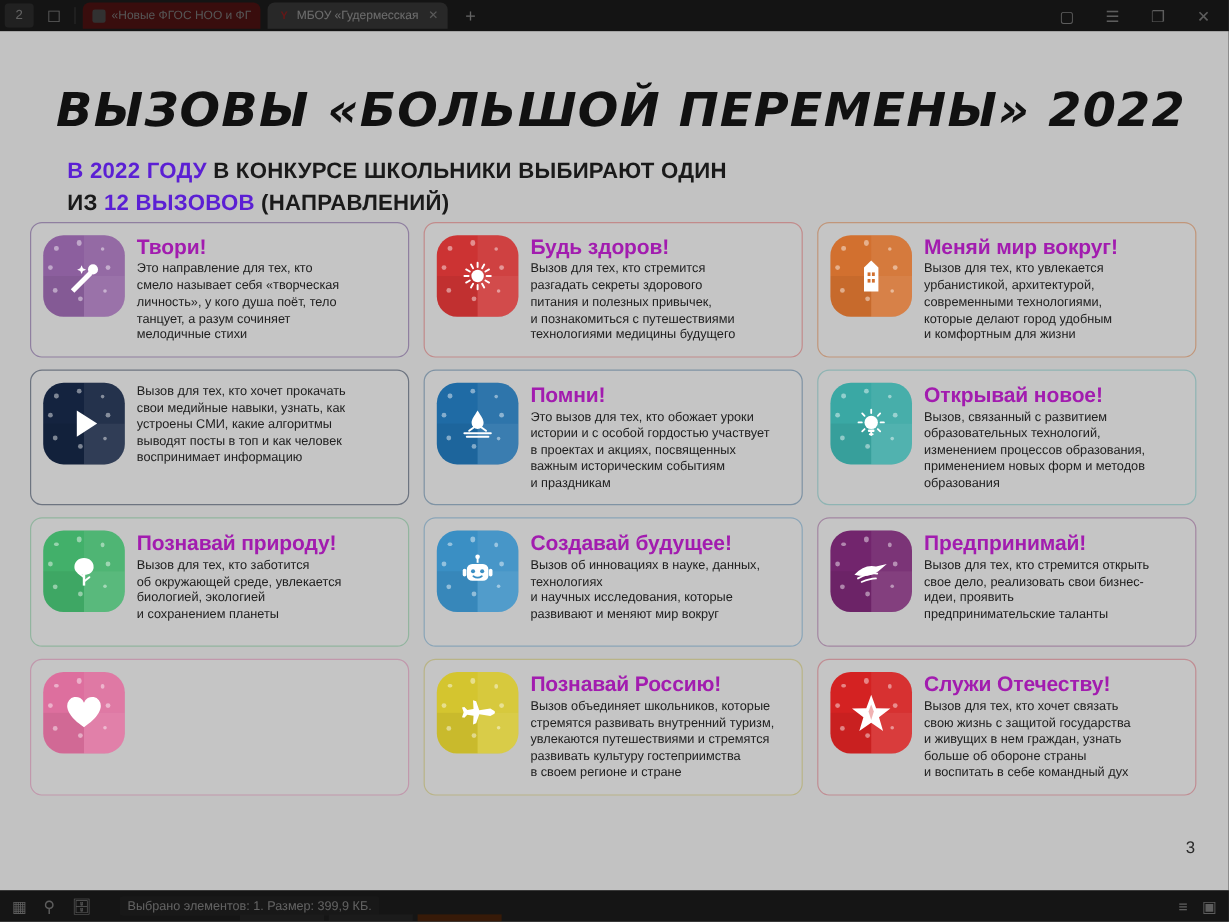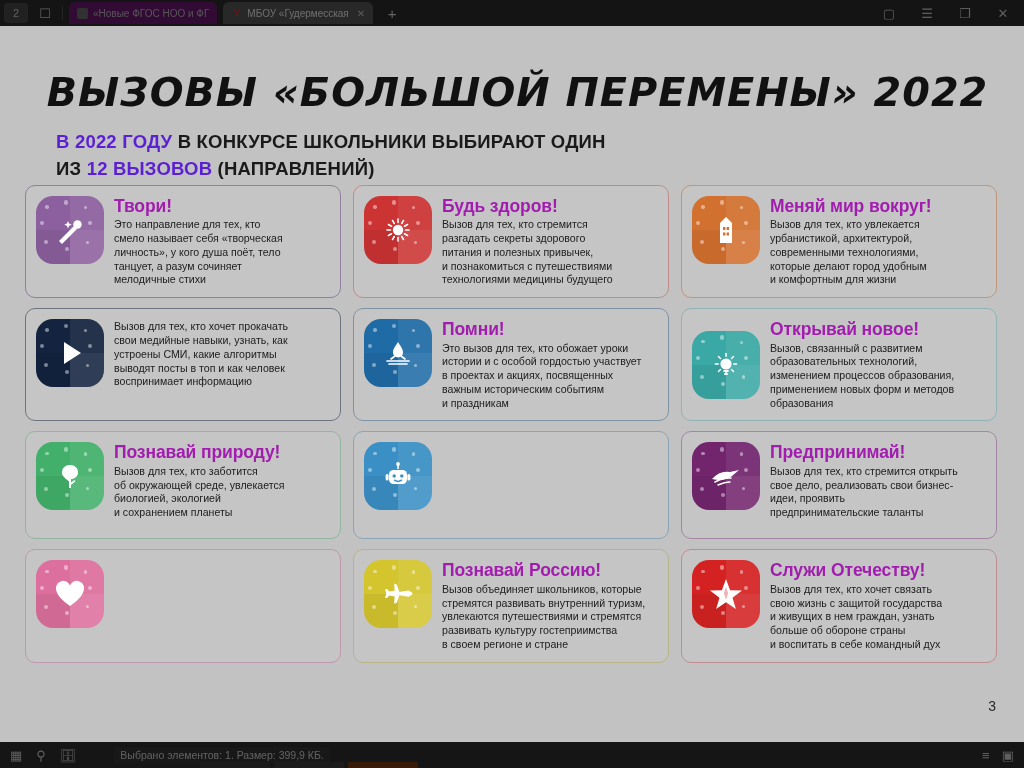--- a/index.html
+++ b/index.html
@@ -30,21 +30,21 @@
     position: relative; width: 24px; height: 20px; border-radius: 3px;
     background: #4a4a4a; display: inline-flex; align-items: center; justify-content: center;
     color: #d8d8d8; font-size: 11px;
   }
   .bb-sep { width: 1px; height: 14px; background: #555; }
   .tab {
     display: flex; align-items: center; gap: 5px;
     height: 22px; padding: 0 8px; border-radius: 6px 6px 0 0;
     font-size: 10px; color: #d4d4d4; max-width: 200px; overflow: hidden; white-space: nowrap;
   }
-  .tab.inactive { background: #701a75; color: #bdbdbd; justify-content: flex-end; }
+  .tab.inactive { background: #7f1d1d; color: #bdbdbd; justify-content: flex-end; }
   .tab.active { background: #5a5a5a; color: #f0f0f0; }
   .tab .fav { width: 11px; height: 11px; border-radius: 2px; background: #6d6d6d; flex: 0 0 auto;
               display:inline-flex;align-items:center;justify-content:center;font-size:9px;color:#e0e0e0;}
   .tab .fav.y { background: transparent; color: #d33; font-weight: bold; }
   .tab .x { margin-left: 3px; color: #c8c8c8; font-size: 10px; }
   .newtab { color: #ddd; font-size: 15px; width: 26px; text-align: center; }
   .bb-right { position: relative; margin-left: auto; display: flex; align-items: center; gap: 16px; padding-right: 10px; }
 
   
   .slide {
@@ -130,21 +130,21 @@
     position: absolute; left: 0; bottom: 0; width: 1024px; height: 26px;
     background: #2f2f2f; overflow: hidden;
   }
   .taskbar::after {
     content: ""; position: absolute; inset: 0;
     background: rgba(0,0,0,0.55); pointer-events: none;
   }
   .tb-inner { position: relative; display: flex; align-items: center; height: 26px; gap: 14px; padding: 0 10px; }
   .tb-icon { color: #d0d0d0; font-size: 13px; }
   .tb-status {
-    font-size: 10.5px; color: #d8d8d8; margin-left: 24px;
+    font-size: 10.5px; color: #d8d8d8; margin-left: 10px;
     background: rgba(255,255,255,.04); padding: 2px 6px; border-radius: 2px;
   }
   .tb-right { margin-left: auto; display: flex; align-items: center; gap: 12px; color: #cdcdcd; font-size: 12px; }
   .tb-thumbs { position: absolute; left: 200px; bottom: 0; display: flex; gap: 4px; }
   .tb-thumbs div { width: 70px; height: 6px; }
 </style>
 </head>
 <body>
 
 <div class="screen">
@@ -360,21 +360,21 @@
           </div>
           <div class="card-body">
             <div class="card-title">Помни!</div>
             <div class="card-desc">Это вызов для тех, кто обожает уроки
 истории и с особой гордостью участвует
 в проектах и акциях, посвященных
 важным историческим событиям
 и праздникам</div>
           </div>
         </div>
-        <div class="card" style="border-color: rgb(143, 180, 179); align-items: center;">
+        <div class="card" style="border-color: rgb(143, 180, 179);">
           <div class="icon-tile" style="background: rgb(58, 168, 164);">
             <div class="q tl"></div>
             <div class="q tr"></div>
             <div class="q bl"></div>
             <div class="q br"></div>
             <div class="dots">
               <i style="left: 13.5%; top: 13.5%; width: 5%; height: 5%;"></i>
               <i style="left: 40.5%; top: 6.5%; width: 7%; height: 7%;"></i>
               <i style="left: 70.5%; top: 14.5%; width: 5%; height: 5%;"></i>
               <i style="left: 6%; top: 37%; width: 6%; height: 6%;"></i>
@@ -461,20 +461,27 @@
         <rect x="6" y="9" width="18" height="14" rx="4.5" fill="#fff"></rect>
         <circle cx="11.2" cy="15" r="1.7" fill="#3a8fc4"></circle>
         <circle cx="18.8" cy="15" r="1.7" fill="#3a8fc4"></circle>
         <path d="M11.5 19.2 q3.5 2.4 7 0" stroke="#3a8fc4" stroke-width="1.5" fill="none" stroke-linecap="round"></path>
         <rect x="14.2" y="3.6" width="1.6" height="4.4" fill="#fff"></rect>
         <circle cx="15" cy="3" r="1.9" fill="#fff"></circle>
         <rect x="2.6" y="13" width="3" height="6.5" rx="1.5" fill="#fff"></rect>
         <rect x="24.4" y="13" width="3" height="6.5" rx="1.5" fill="#fff"></rect>
       </svg>
             </div>
+          </div>
+          <div class="card-body">
+            <div class="card-title">Создавай будущее!</div>
+            <div class="card-desc">Вызов об инновациях в науке, данных,
+технологиях
+и научных исследования, которые
+развивают и меняют мир вокруг</div>
           </div>
         </div>
         <div class="card" style="border-color: rgb(163, 135, 162);">
           <div class="icon-tile" style="background: rgb(114, 37, 109);">
             <div class="q tl"></div>
             <div class="q tr"></div>
             <div class="q bl"></div>
             <div class="q br"></div>
             <div class="dots">
               <i style="left: 13.5%; top: 13.5%; width: 5%; height: 5%;"></i>

